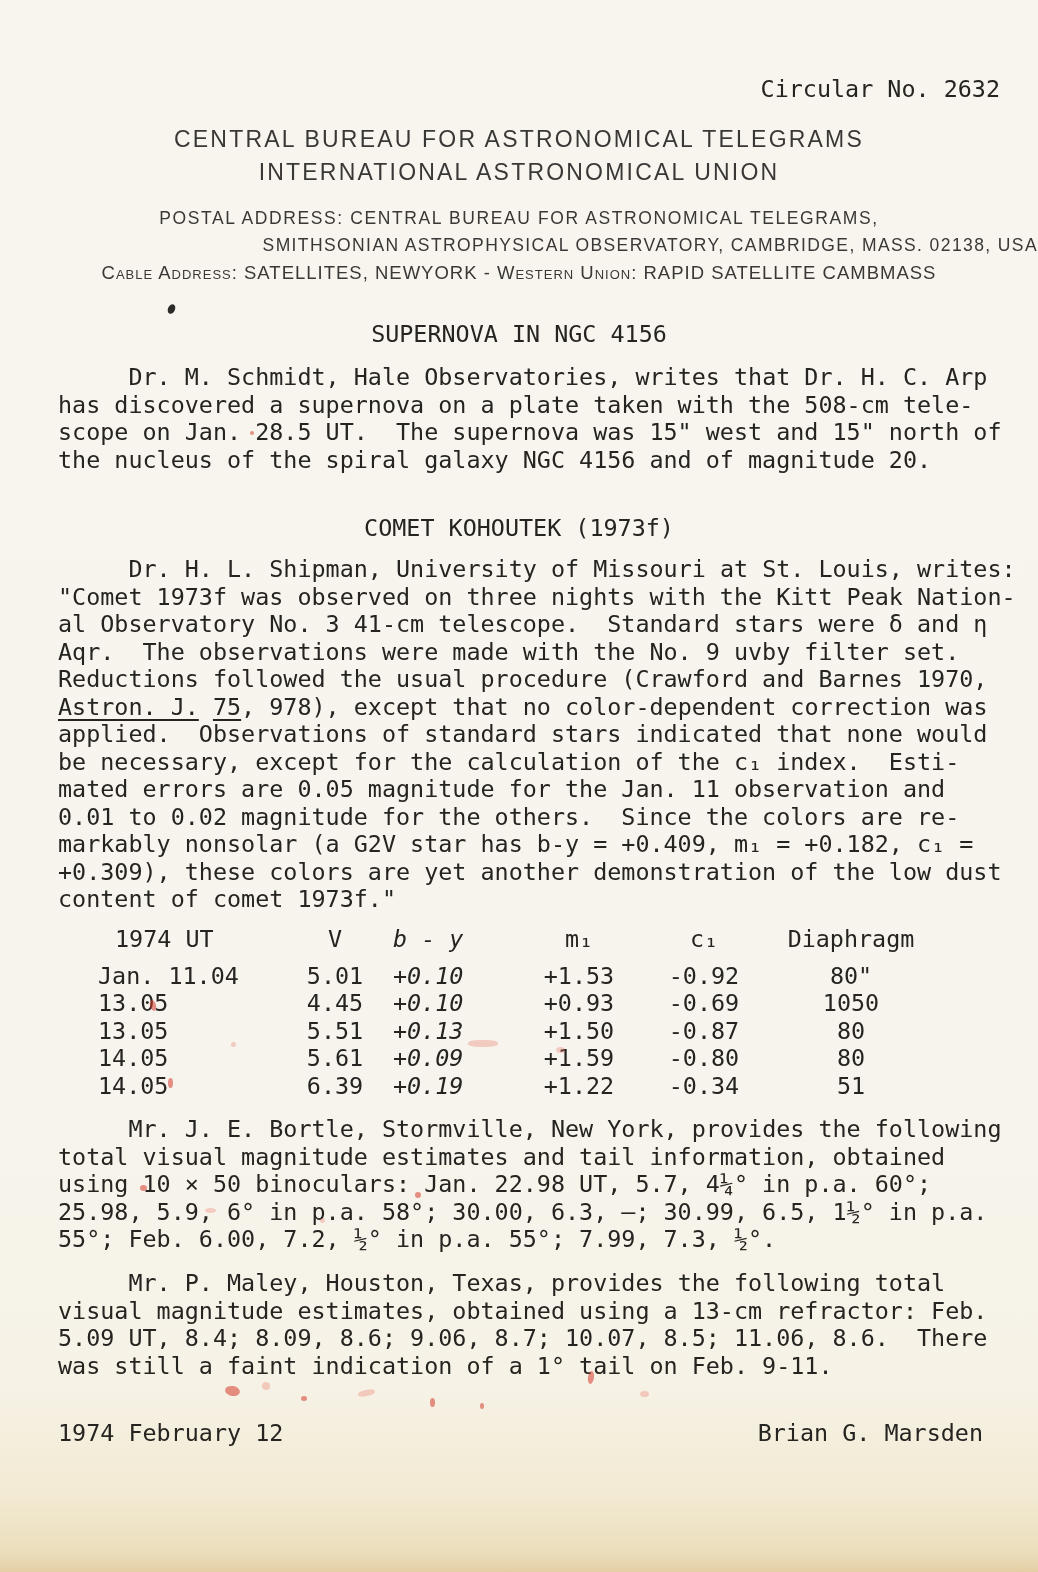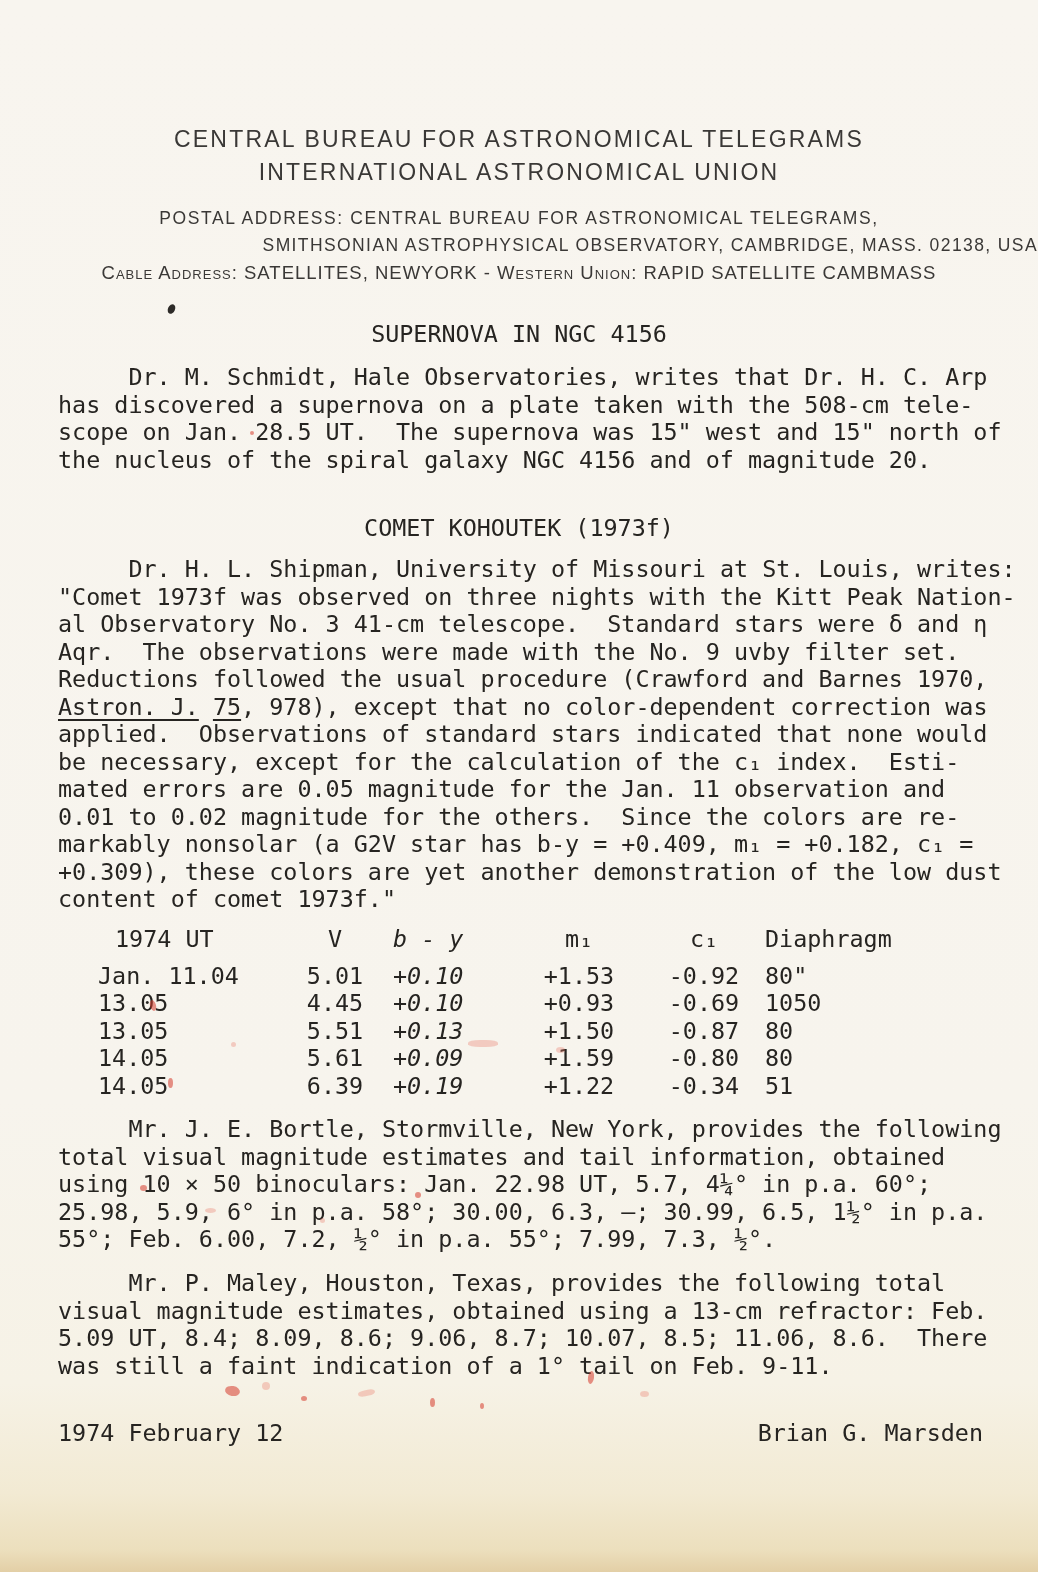--- a/index.html
+++ b/index.html
@@ -59,21 +59,21 @@
     line-height: 27.5px;
     color: #262421;
   }
   .obs-table th, .obs-table td { padding: 0; font-weight: normal; }
   .obs-table .c-date { width: 162px; text-align: left; }
   .obs-table th.c-date { text-align: left; padding-left: 17px; }
   .obs-table .c-v    { width: 116px; text-align: center; }
   .obs-table .c-by   { width: 122px; text-align: left; font-style: italic; }
   .obs-table .c-m1   { width: 128px; text-align: center; }
   .obs-table .c-c1   { width: 122px; text-align: center; }
-  .obs-table .c-dia  { width: 172px; text-align: left; }
+  .obs-table .c-dia  { width: 172px; text-align: center; }
   .obs-table thead th { padding-bottom: 9px; }
   
   .footer-date { top: 1420px; left: 58px; }
   .footer-sig  { top: 1420px; right: 55px; }
   
   .speck, .stain { position: absolute; border-radius: 50%; }
   .speck { background: #2d2b28; }
   .ink-speck { left: 168px; top: 304px; width: 7px; height: 10px; transform: rotate(25deg); }
   .stain { background: rgba(214, 58, 44, 0.55); }
   .stain.lite { background: rgba(233, 118, 100, 0.33); }
@@ -94,20 +94,21 @@
   .st15 { left: 430px;  top: 1398px; width: 5px;  height: 9px; }
   .st16 { left: 480px;  top: 1403px; width: 4px;  height: 6px; }
   .st17 { left: 588px;  top: 1371px; width: 6px;  height: 13px; transform: rotate(8deg); }
   .st18 { left: 640px;  top: 1391px; width: 9px;  height: 6px; }
 </style>
 </head>
 <body>
 
 <div class="page">
 
+  <div class="typed circular-no">Circular No. 2632</div>
   <div class="sans org-line1">CENTRAL BUREAU FOR ASTRONOMICAL TELEGRAMS</div>
   <div class="sans org-line2">INTERNATIONAL ASTRONOMICAL UNION</div>
   <div class="sans postal-line1">POSTAL ADDRESS: CENTRAL BUREAU FOR ASTRONOMICAL TELEGRAMS,</div>
   <div class="sans postal-line2">SMITHSONIAN ASTROPHYSICAL OBSERVATORY, CAMBRIDGE, MASS. 02138, USA</div>
   <div class="sans cable-line">Cable Address: SATELLITES, NEWYORK - Western Union: RAPID SATELLITE CAMBMASS</div>
   <div class="speck ink-speck"></div>
 
   <div class="typed sec-title t-supernova">SUPERNOVA IN NGC 4156</div>
   <div class="typed para p-supernova">     Dr. M. Schmidt, Hale Observatories, writes that Dr. H. C. Arp
 has discovered a supernova on a plate taken with the 508-cm tele-

